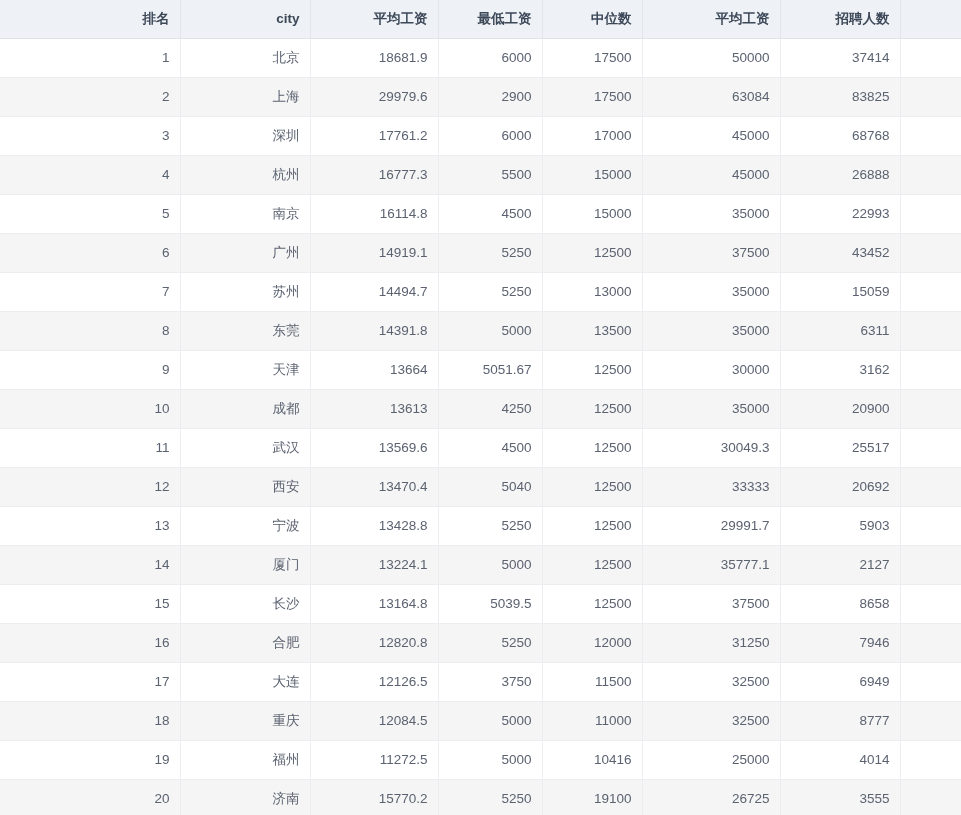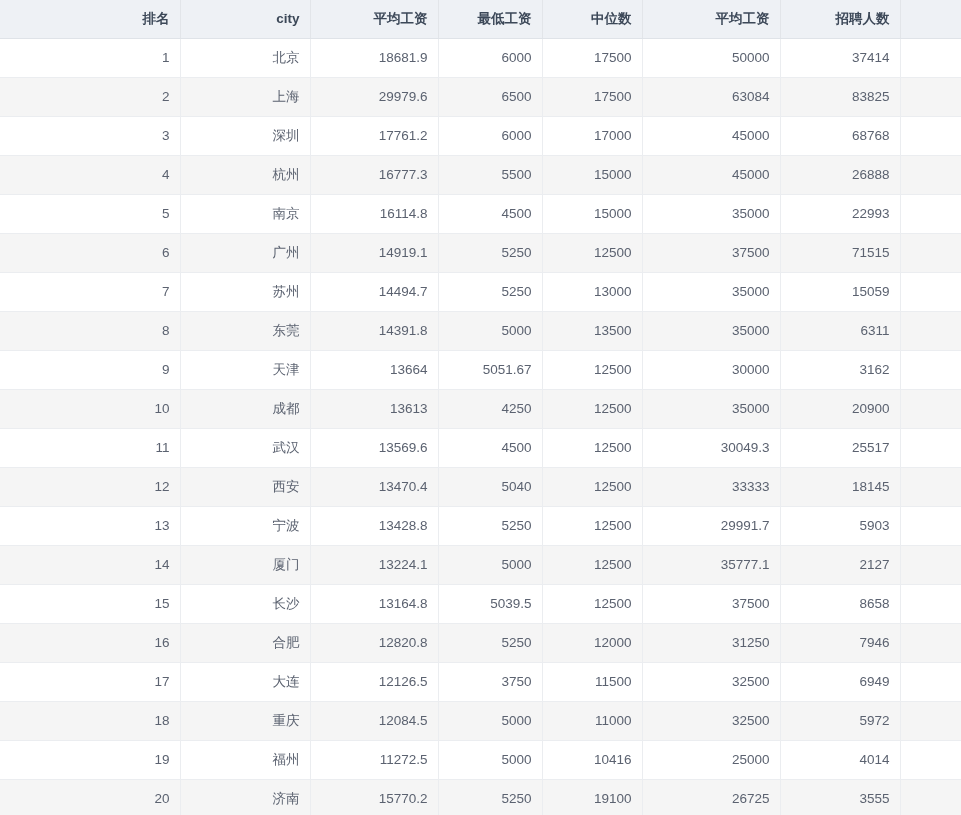--- a/index.html
+++ b/index.html
@@ -123,21 +123,21 @@
           <td class="al-right">6000</td>
           <td class="al-right">17500</td>
           <td class="al-right">50000</td>
           <td class="al-right">37414</td>
           <td class="al-right">0.0867658</td>
         </tr>
         <tr>
           <td class="al-right rank-cell">2</td>
           <td class="al-left city-cell">上海</td>
           <td class="al-right">29979.6</td>
-          <td class="al-right">6500</td>
+          <td class="al-right">2900</td>
           <td class="al-right">17500</td>
           <td class="al-right">63084</td>
           <td class="al-right">83825</td>
           <td class="al-right">0.194396</td>
         </tr>
         <tr>
           <td class="al-right rank-cell">3</td>
           <td class="al-left city-cell">深圳</td>
           <td class="al-right">17761.2</td>
           <td class="al-right">6000</td>
@@ -166,21 +166,21 @@
           <td class="al-right">22993</td>
           <td class="al-right">0.0533224</td>
         </tr>
         <tr>
           <td class="al-right rank-cell">6</td>
           <td class="al-left city-cell">广州</td>
           <td class="al-right">14919.1</td>
           <td class="al-right">5250</td>
           <td class="al-right">12500</td>
           <td class="al-right">37500</td>
-          <td class="al-right">71515</td>
+          <td class="al-right">43452</td>
           <td class="al-right">0.100768</td>
         </tr>
         <tr>
           <td class="al-right rank-cell">7</td>
           <td class="al-left city-cell">苏州</td>
           <td class="al-right">14494.7</td>
           <td class="al-right">5250</td>
           <td class="al-right">13000</td>
           <td class="al-right">35000</td>
           <td class="al-right">15059</td>
@@ -226,21 +226,21 @@
           <td class="al-right">25517</td>
           <td class="al-right">0.0591758</td>
         </tr>
         <tr>
           <td class="al-right rank-cell">12</td>
           <td class="al-left city-cell">西安</td>
           <td class="al-right">13470.4</td>
           <td class="al-right">5040</td>
           <td class="al-right">12500</td>
           <td class="al-right">33333</td>
-          <td class="al-right">18145</td>
+          <td class="al-right">20692</td>
           <td class="al-right">0.0309921</td>
         </tr>
         <tr>
           <td class="al-right rank-cell">13</td>
           <td class="al-left city-cell">宁波</td>
           <td class="al-right">13428.8</td>
           <td class="al-right">5250</td>
           <td class="al-right">12500</td>
           <td class="al-right">29991.7</td>
           <td class="al-right">5903</td>
@@ -286,21 +286,21 @@
           <td class="al-right">6949</td>
           <td class="al-right">0.0161152</td>
         </tr>
         <tr>
           <td class="al-right rank-cell">18</td>
           <td class="al-left city-cell">重庆</td>
           <td class="al-right">12084.5</td>
           <td class="al-right">5000</td>
           <td class="al-right">11000</td>
           <td class="al-right">32500</td>
-          <td class="al-right">5972</td>
+          <td class="al-right">8777</td>
           <td class="al-right">0.0172377</td>
         </tr>
         <tr>
           <td class="al-right rank-cell">19</td>
           <td class="al-left city-cell">福州</td>
           <td class="al-right">11272.5</td>
           <td class="al-right">5000</td>
           <td class="al-right">10416</td>
           <td class="al-right">25000</td>
           <td class="al-right">4014</td>

